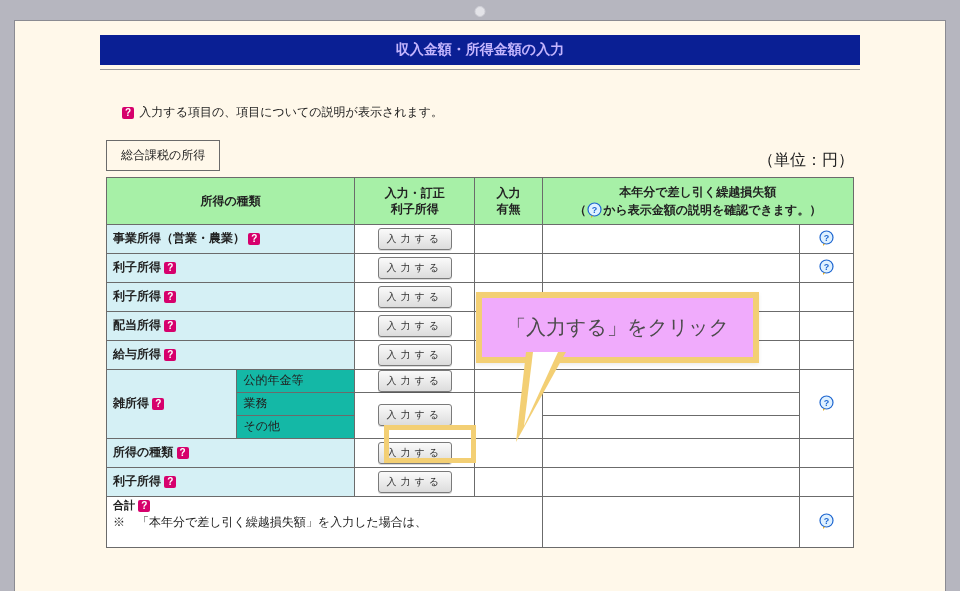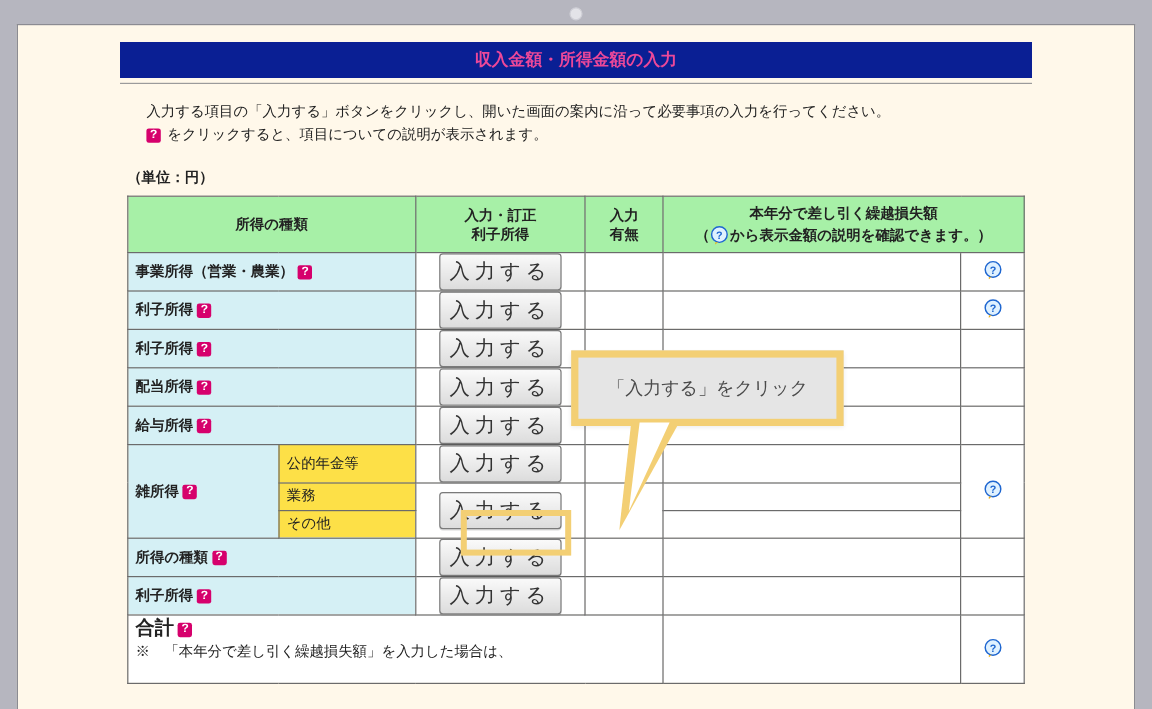--- a/index.html
+++ b/index.html
@@ -28,21 +28,21 @@
     border-bottom:none;
     overflow:hidden;
   }
   .inner{
     width:760px;
     margin:0 auto;
     padding-top:14px;
   }
   .title-bar{
     background:#0a1f94;
-    color:#ec4899;
+    color:#c4b5fd;
     font-weight:bold;
     text-align:center;
     padding:6px 0;
     font-size:14px;
   }
   .divider{height:1px;background:#9b9b9b;margin:4px 0 14px 0;}
   .instructions{
     margin:0 22px 18px 22px;
     line-height:1.6;
     font-size:12px;
@@ -65,21 +65,21 @@
     justify-content:space-between;
     align-items:flex-end;
     margin:0 6px 6px 6px;
   }
   .section-tab{
     border:1px solid #6b6b6b;
     padding:6px 14px;
     font-size:12px;
     background:#fff8ea;
   }
-  .unit{font-size:12px;font-weight:bold;}
+  .unit{font-size:16px;}
   table.income{
     border-collapse:collapse;
     width:748px;
     margin:0 auto;
   }
   table.income th, table.income td{
     border:1px solid #6b6b6b;
     padding:0 6px;
     font-size:12px;
     vertical-align:middle;
@@ -91,67 +91,67 @@
     padding:6px 4px;
     line-height:1.35;
   }
   td.cat{
     background:#d5f0f5;
     font-weight:bold;
     white-space:nowrap;
     height:28px;
   }
   td.subcat{
-    background:#fde047;
+    background:#14b8a6;
     white-space:nowrap;
     height:22px;
     margin-left:24px;
   }
   td.btncell{background:#fff;text-align:center;width:82px;padding:2px 4px;}
   td.flag{background:#fff;width:40px;}
   td.calc{background:#fff;width:190px;}
   td.infocell{background:#fff;text-align:center;width:30px;}
   .inbtn{
     display:inline-block;
     border:1px solid #7a7a7a;
     background:linear-gradient(#fafafa,#dcdcdc);
     border-radius:3px;
     padding:3px 8px;
-    font-size:17px;
+    font-size:10px;
     letter-spacing:4px;
     color:#333;
     cursor:pointer;
     box-shadow:0 1px 0 rgba(0,0,0,0.15);
     white-space:nowrap;
   }
   .info-icon{
     display:inline-block;
     width:17px;height:17px;
     position:relative;
   }
   .info-icon svg{width:17px;height:17px;display:block;}
   td.total{
     background:#fff;
     font-size:11px;
     line-height:1.4;
     padding:4px 8px 6px 8px;
   }
-  td.total .ttl{font-weight:bold;font-size:16px;}
+  td.total .ttl{font-weight:bold;font-size:11px;}
   
   .callout-wrap{
     position:absolute;
     left:476px;
     top:292px;
     z-index:30;
   }
   .callout-box{
-    background:#e5e5e5;
+    background:#f0abfc;
     border:6px solid #f3cf74;
     padding:16px 24px;
-    font-size:15px;
+    font-size:20px;
     color:#4a4a4a;
     white-space:nowrap;
     box-shadow:0 2px 4px rgba(0,0,0,0.08);
   }
   .callout-tail{
     position:absolute;
     left:40px;
     top:54px;
     width:0;height:0;
   }
@@ -168,26 +168,27 @@
 
 <div class="camera-dot"></div>
 
 <div class="viewport">
   <div class="inner">
 
     <div class="title-bar">収入金額・所得金額の入力</div>
     <div class="divider"></div>
 
     <div class="instructions">
-      <span>入力する項目の「入力する」ボタンをクリックし、開いた画面の案内に沿って必要事項の入力を行ってください。</span><br>
+      <br>
       <span class="help-icon">?</span>
-      <span>をクリックすると、項目についての説明が表示されます。</span>
+      <span>入力する項目の、項目についての説明が表示されます。</span>
     </div>
 
     <div class="section-top">
+      <div class="section-tab">総合課税の所得</div>
       <div class="unit">（単位：円）</div>
     </div>
 
     <table class="income">
       <thead>
         <tr>
           <th colspan="2">所得の種類</th>
           <th style="width:82px"><span style="white-space:pre-line">入力・訂正
 利子所得</span></th>
           <th style="width:40px"><span style="white-space:pre-line">入力

